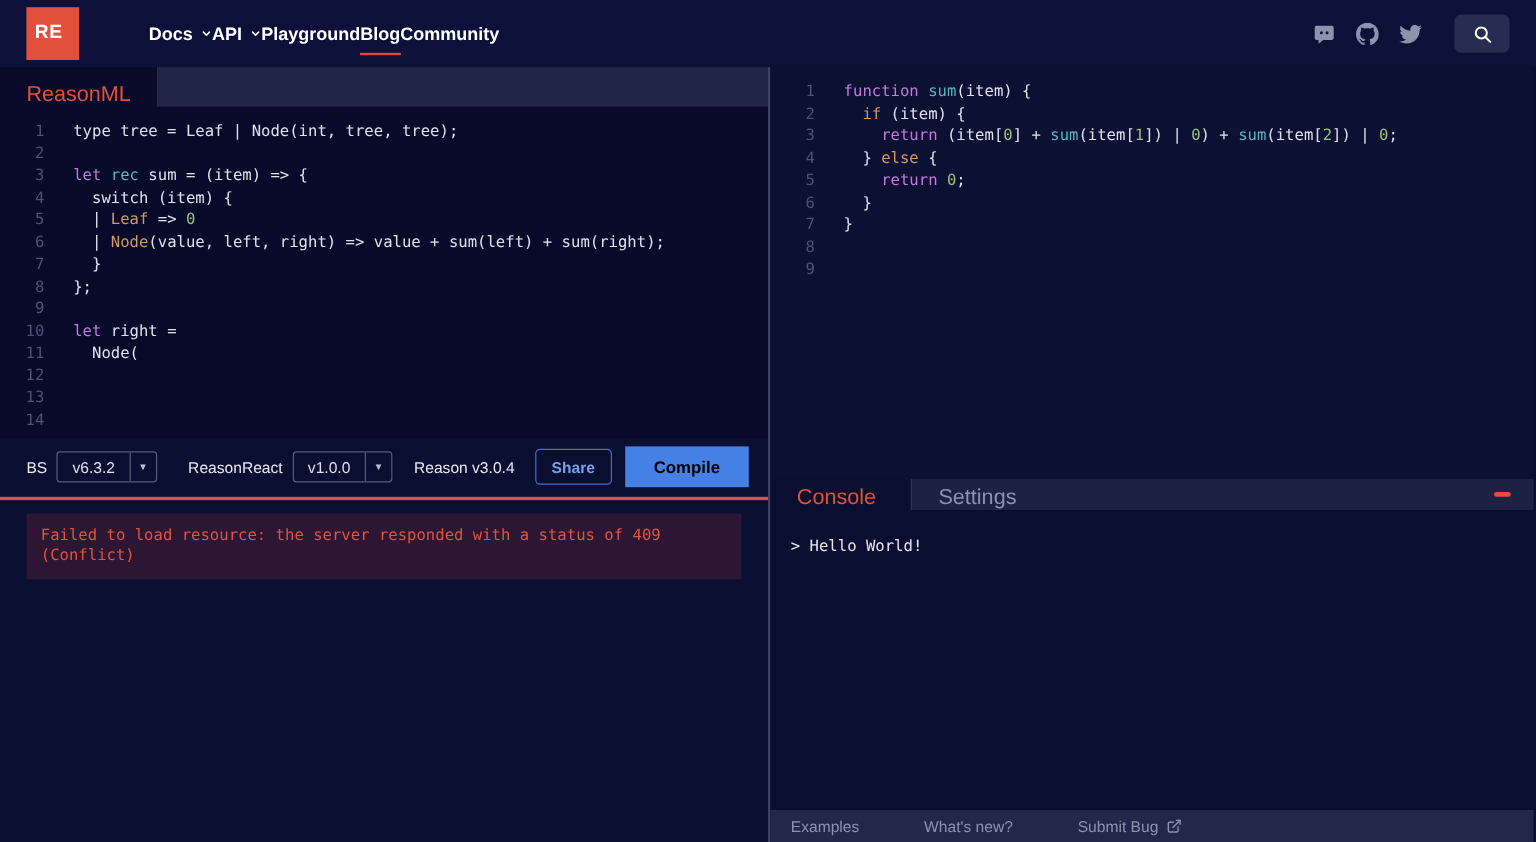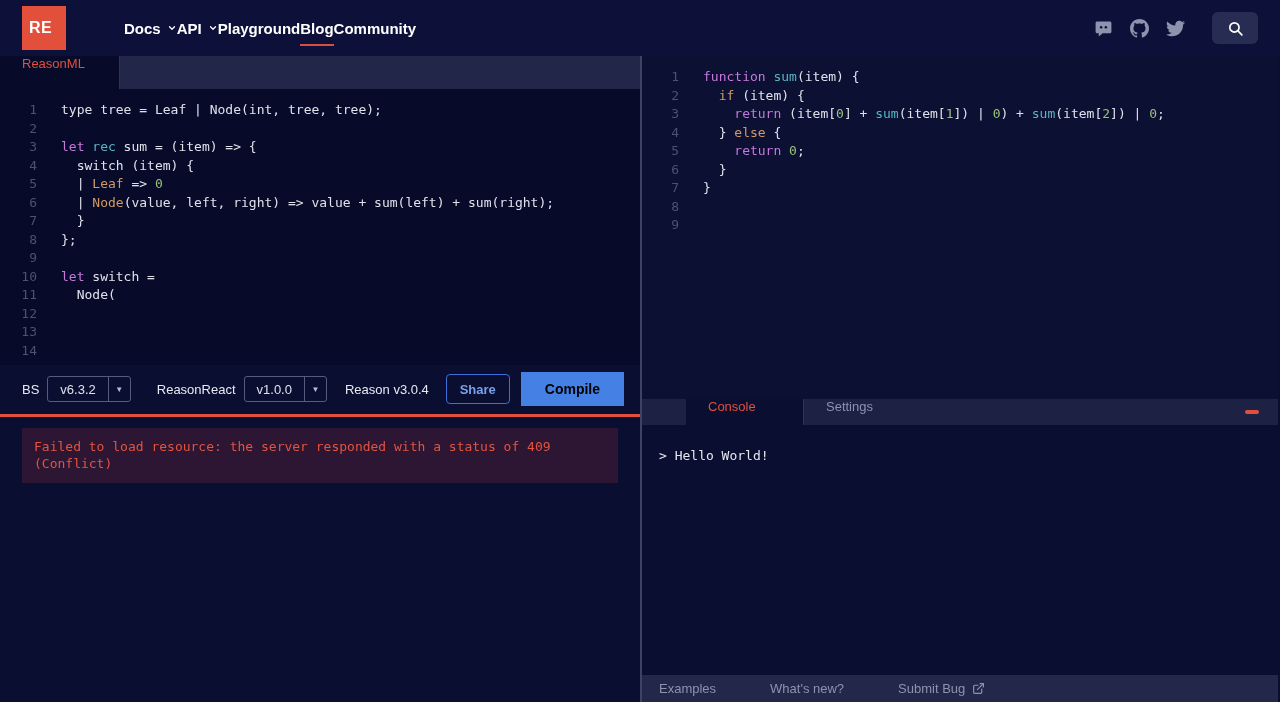--- a/index.html
+++ b/index.html
@@ -25,22 +25,22 @@
     cursor:pointer; border:none; }
 
   
   .main { flex:1; display:flex; min-height:0; }
   .col-left { width:640px; display:flex; flex-direction:column; min-height:0; }
   .col-right { width:638px; border-left:2px solid #3e4365; display:flex;
     flex-direction:column; min-height:0; }
 
   
   .tabbar { height:33px; background:#222649; display:flex; flex-shrink:0; }
-  .tab { min-width:120px; padding:0 22px; display:flex; align-items:flex-start;
-    font-size:13px; color:#8d92ad; cursor:pointer; }
+  .tab { min-width:120px; padding:0 22px; display:flex; align-items:flex-end;
+    font-size:18px; color:#8d92ad; cursor:pointer; }
   .tab.active { color:#e0503c; border-right:1px solid #2e3356; }
   .col-left .tab.active { background:#070b29; }
   .col-right .tab.active { background:#0c1033; }
 
   
   .editor { font-family:"DejaVu Sans Mono", monospace; font-size:13px;
     line-height:18.5px; padding-top:12px; overflow:hidden; }
   .editor-left { flex:1; background:#070b29; }
   .editor-right { height:343px; flex-shrink:0; background:#0c1033; }
   .cl { display:flex; }
@@ -86,21 +86,21 @@
     position:absolute; right:19px; top:14px; cursor:pointer; }
   .errors-content { flex:1; background:#0a0e31; padding:11px 22px; min-height:0; }
   .error-box { background:#2c1634; color:#e2543e;
     font-family:"DejaVu Sans Mono", monospace; font-size:13px; line-height:17.5px;
     padding:10px 12px; }
 
   
   .console-tabbar { height:26px; background:#1d2245; display:flex;
     align-items:center; position:relative; flex-shrink:0; }
   .console-tabbar .tab { height:100%; min-width:118px; }
-  .console-tabbar .tab.active { background:#0a0e31;margin-left:44px; }
+  .console-tabbar .tab.active { background:#0a0e31; }
   .console-tabbar .dash { top:11px; }
   .console-content { flex:1; background:#0a0e31; padding:23px 17px; min-height:0;
     font-family:"DejaVu Sans Mono", monospace; font-size:13px; color:#e6e8ee; }
 
   
   .footer { height:27px; background:#23284b; display:flex; align-items:center;
     padding:0 17px; flex-shrink:0; font-size:13px; color:#8d92ad; }
   .footer-item { margin-right:54px; display:flex; align-items:center; gap:7px;
     cursor:pointer; }
 </style>
@@ -204,21 +204,21 @@
           <div class="cl">
             <span class="ln">8</span>
             <span class="lc"><span class="tk-d">};</span></span>
           </div>
           <div class="cl">
             <span class="ln">9</span>
             <span class="lc"></span>
           </div>
           <div class="cl">
             <span class="ln">10</span>
-            <span class="lc"><span class="tk-kw">let</span><span class="tk-d"> switch =</span></span>
+            <span class="lc"><span class="tk-kw">let</span><span class="tk-d"> right =</span></span>
           </div>
           <div class="cl">
             <span class="ln">11</span>
             <span class="lc"><span class="tk-d">  Node(</span></span>
           </div>
           <div class="cl">
             <span class="ln">12</span>
             <span class="lc"></span>
           </div>
           <div class="cl">

